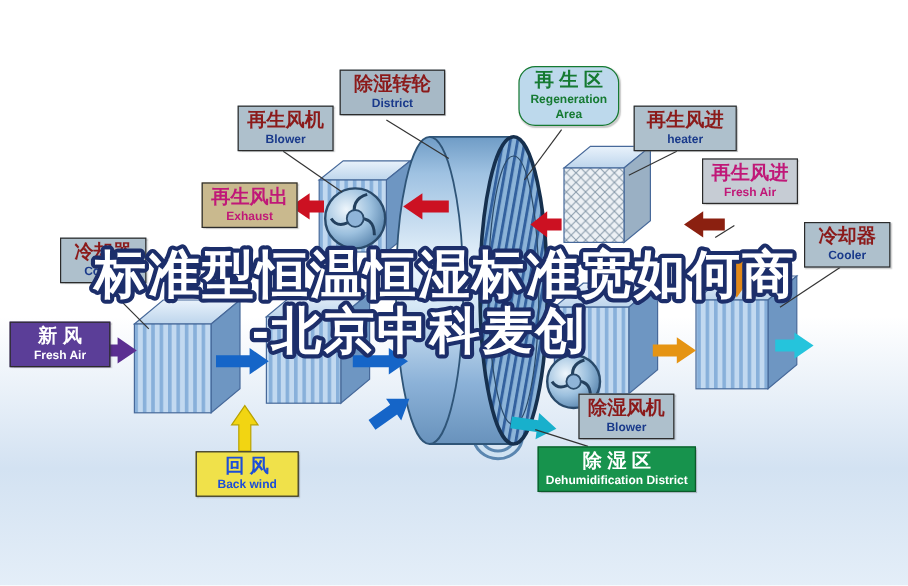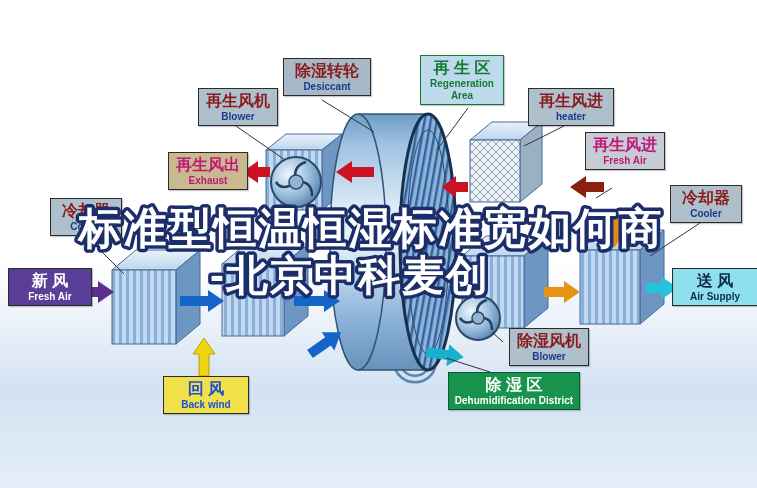--- a/index.html
+++ b/index.html
@@ -16,29 +16,29 @@
     padding:2px 3px;box-shadow:1px 1px 1px rgba(40,40,40,.25);
   }
   .lbl .zh{display:block;font-size:16px;font-weight:bold;line-height:1.25;white-space:nowrap;}
   .lbl .en{display:block;font-size:10px;font-weight:bold;line-height:1.2;}
   .c-zh{color:#8b1a1a;} .c-en{color:#1a3a8b;}
   .c-mg{color:#c01878;} .c-gr{color:#157a32;}
   .c-wh{color:#ffffff;} .c-nv{color:#0c2a50;} .c-dk{color:#1d4ed8;}
   #cooler-left  {left:50px; top:198px; width:64px; background:#aec0cc;}
   #regen-blower {left:198px;top:88px;  width:72px; background:#aec0cc;}
   #desiccant    {left:283px;top:58px;  width:80px; background:#a7b9c6;}
-  #regen-area   {left:420px;top:55px;  width:76px; background:#bdd9ec;border-color:#157a32;}
+  #regen-area   {left:432px;top:55px;  width:76px; background:#bdd9ec;border-color:#157a32;border-radius:14px;}
   #regen-heater {left:528px;top:88px;  width:78px; background:#aec0cc;}
   #exhaust      {left:168px;top:152px; width:72px; background:#c9b98e;}
   #regen-fresh-air{left:585px;top:132px;width:72px;background:#c6ccd4;}
   #cooler-right {left:670px;top:185px; width:64px; background:#aec0cc;}
   #fresh-air    {left:8px;  top:268px; width:76px; background:#5b3e98;}
   #air-supply   {left:672px;top:268px; width:78px; background:#8fe0ef;}
   #back-wind    {left:163px;top:376px; width:78px; background:#f0e14a;}
-  #dehumid-blower{left:509px;top:328px;width:72px; background:#aec0cc;}
+  #dehumid-blower{left:482px;top:328px;width:72px; background:#aec0cc;}
   #dehumid-district{left:448px;top:372px;width:124px;background:#17934d;border-color:#0a5a2a;}
 </style>
 </head>
 <body>
 
 <div class="stage">
 
   <svg class="diagram" viewBox="0 0 757 488" aria-hidden="true">
     <defs>
       <linearGradient id="cyl" x1="0" y1="0" x2="0" y2="1">
@@ -160,21 +160,21 @@
   <div class="lbl" id="cooler-left">
     <span class="zh c-zh">冷却器</span>
     <span class="en c-en">Cooler</span>
   </div>
   <div class="lbl" id="regen-blower">
     <span class="zh c-zh">再生风机</span>
     <span class="en c-en">Blower</span>
   </div>
   <div class="lbl" id="desiccant">
     <span class="zh c-zh">除湿转轮</span>
-    <span class="en c-en">Desiccant</span>
+    <span class="en c-en">District</span>
   </div>
   <div class="lbl" id="regen-area">
     <span class="zh c-gr">再 生 区</span>
     <span class="en c-gr">Regeneration Area</span>
   </div>
   <div class="lbl" id="regen-heater">
     <span class="zh c-zh">再生风进</span>
     <span class="en c-en">heater</span>
   </div>
   <div class="lbl" id="exhaust">
@@ -185,24 +185,20 @@
     <span class="zh c-mg">再生风进</span>
     <span class="en c-mg">Fresh Air</span>
   </div>
   <div class="lbl" id="cooler-right">
     <span class="zh c-zh">冷却器</span>
     <span class="en c-en">Cooler</span>
   </div>
   <div class="lbl" id="fresh-air">
     <span class="zh c-wh">新  风</span>
     <span class="en c-wh">Fresh Air</span>
-  </div>
-  <div class="lbl" id="air-supply">
-    <span class="zh c-nv">送  风</span>
-    <span class="en c-nv">Air Supply</span>
   </div>
   <div class="lbl" id="back-wind">
     <span class="zh c-dk">回  风</span>
     <span class="en c-dk">Back wind</span>
   </div>
   <div class="lbl" id="dehumid-blower">
     <span class="zh c-zh">除湿风机</span>
     <span class="en c-en">Blower</span>
   </div>
   <div class="lbl" id="dehumid-district">

